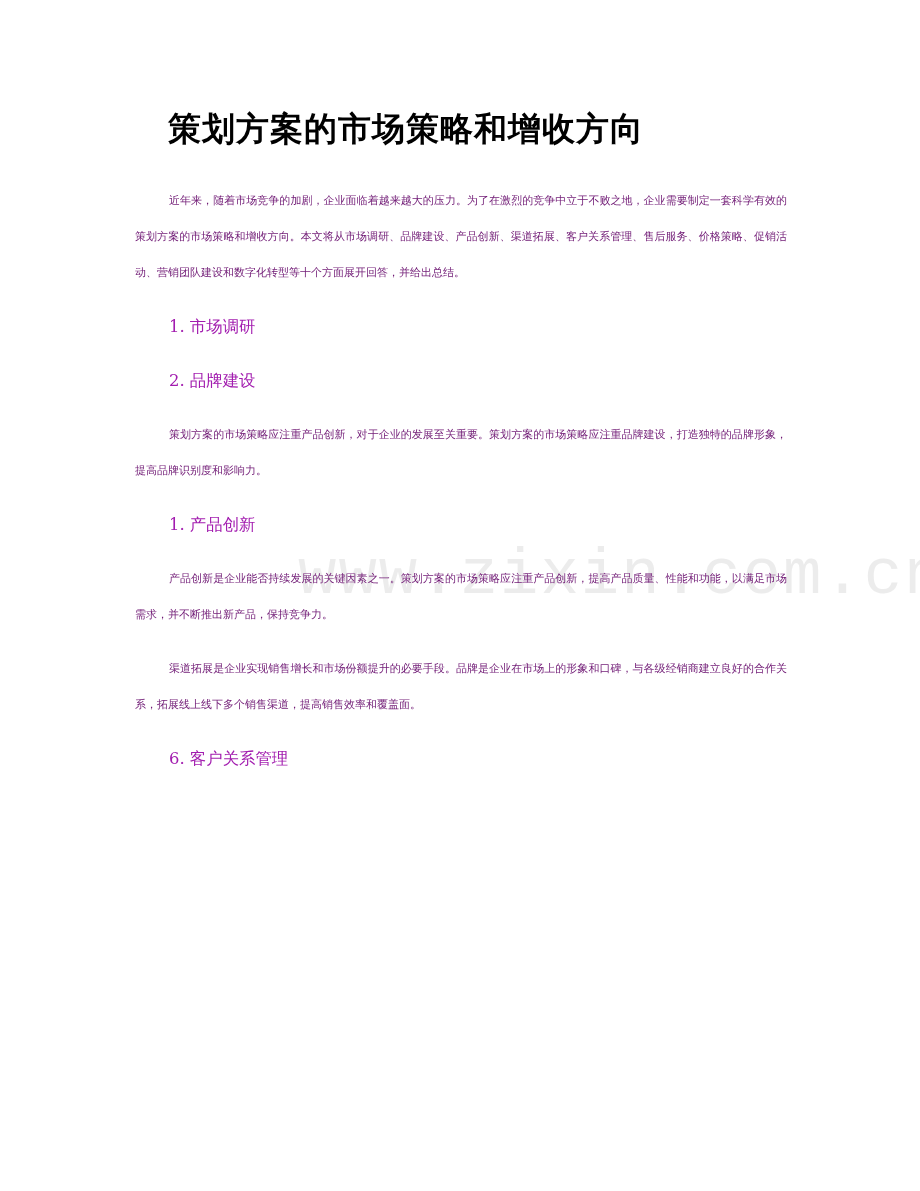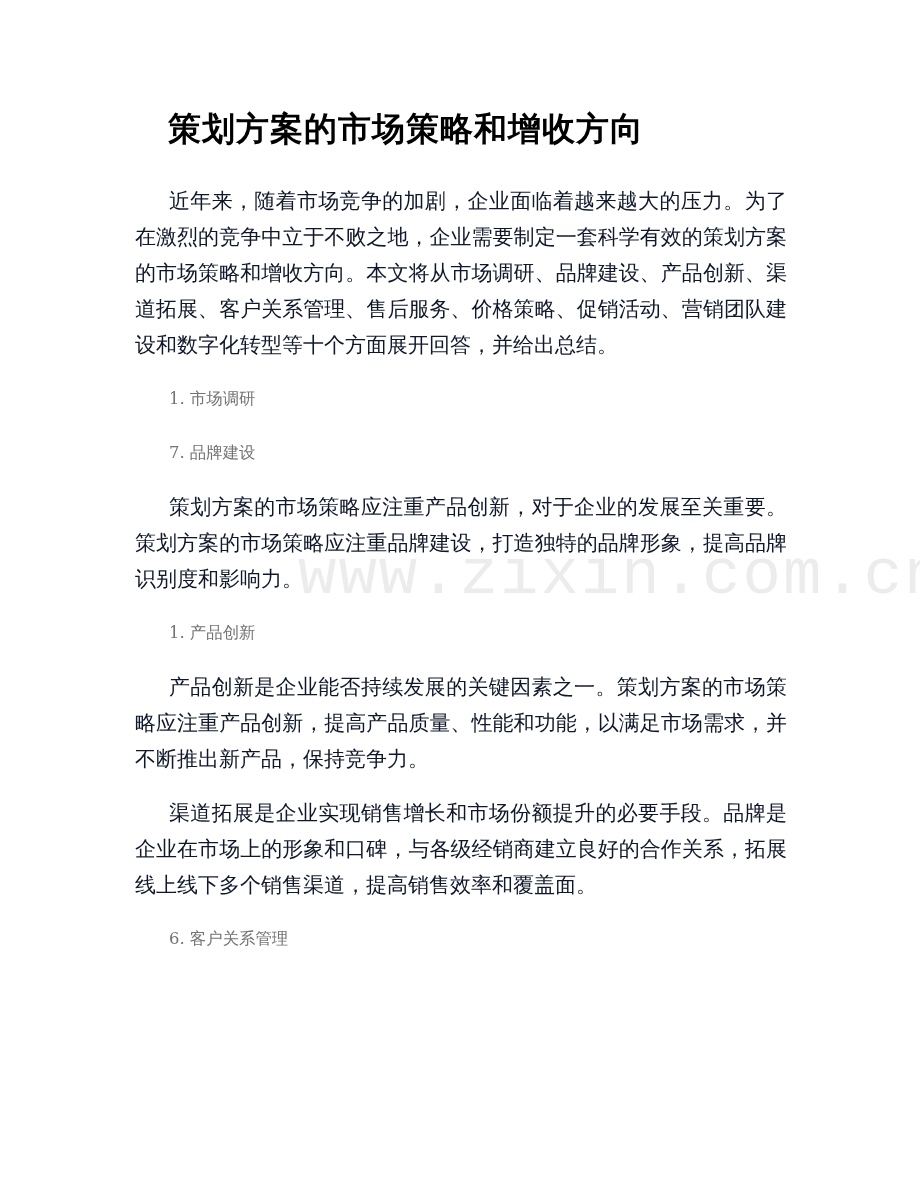--- a/index.html
+++ b/index.html
@@ -36,32 +36,32 @@
       margin: 0;
     }
     .body {
       position: absolute;
       left: 135px;
       top: 183px;
       width: 652px;
     }
     .para {
       margin: 0 0 18px 0;
-      font-size: 21px;
+      font-size: 11px;
       line-height: 36px;
       text-indent: 34px;
       text-align: justify;
-      color: #0f172a;
+      color: #701a75;
     }
     .heading {
       margin: 5px 0 18px 0;
       font-size: 16.4px;
       line-height: 36px;
       text-indent: 34px;
-      color: #737373;
+      color: #a21caf;
     }
     .watermark {
       position: absolute;
       left: 298px;
       top: 540px;
       font-family: Liberation Mono, monospace;
       font-size: 64px;
       color: rgba(200, 200, 200, 0.35);
       letter-spacing: 2px;
       pointer-events: none;
@@ -74,21 +74,21 @@
 <div class="page">
   <div class="watermark">www.zixin.com.cn</div>
 
   <h1 class="title">策划方案的市场策略和增收方向</h1>
 
   <div class="body">
     <p class="para">近年来，随着市场竞争的加剧，企业面临着越来越大的压力。为了在激烈的竞争中立于不败之地，企业需要制定一套科学有效的策划方案的市场策略和增收方向。本文将从市场调研、品牌建设、产品创新、渠道拓展、客户关系管理、售后服务、价格策略、促销活动、营销团队建设和数字化转型等十个方面展开回答，并给出总结。</p>
 
     <p class="heading">1. 市场调研</p>
 
-    <p class="heading">7. 品牌建设</p>
+    <p class="heading">2. 品牌建设</p>
     <p class="para">策划方案的市场策略应注重产品创新，对于企业的发展至关重要。策划方案的市场策略应注重品牌建设，打造独特的品牌形象，提高品牌识别度和影响力。</p>
 
     <p class="heading">1. 产品创新</p>
     <p class="para">产品创新是企业能否持续发展的关键因素之一。策划方案的市场策略应注重产品创新，提高产品质量、性能和功能，以满足市场需求，并不断推出新产品，保持竞争力。</p>
 
     <p class="para">渠道拓展是企业实现销售增长和市场份额提升的必要手段。品牌是企业在市场上的形象和口碑，与各级经销商建立良好的合作关系，拓展线上线下多个销售渠道，提高销售效率和覆盖面。</p>
 
     <p class="heading">6. 客户关系管理</p>
   </div>
 </div>

